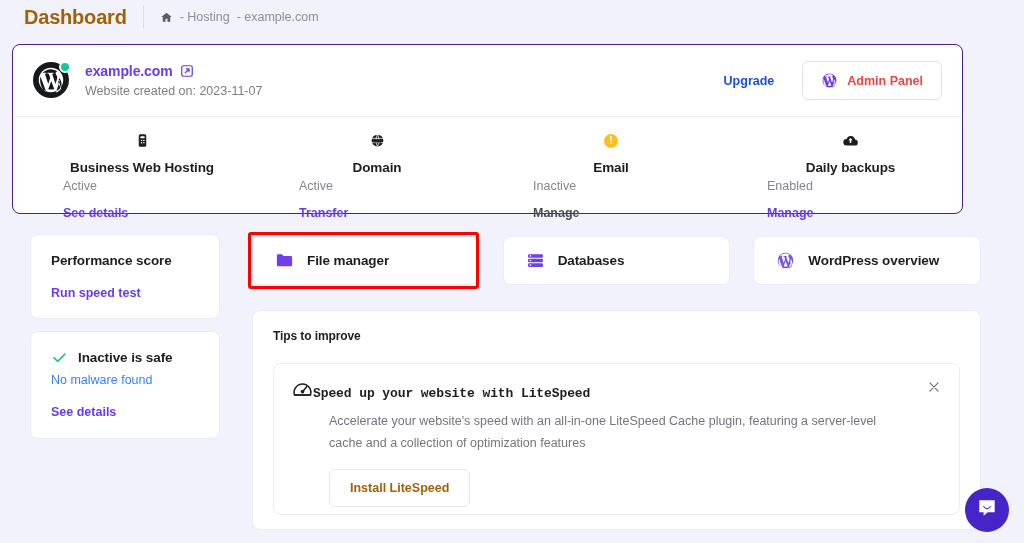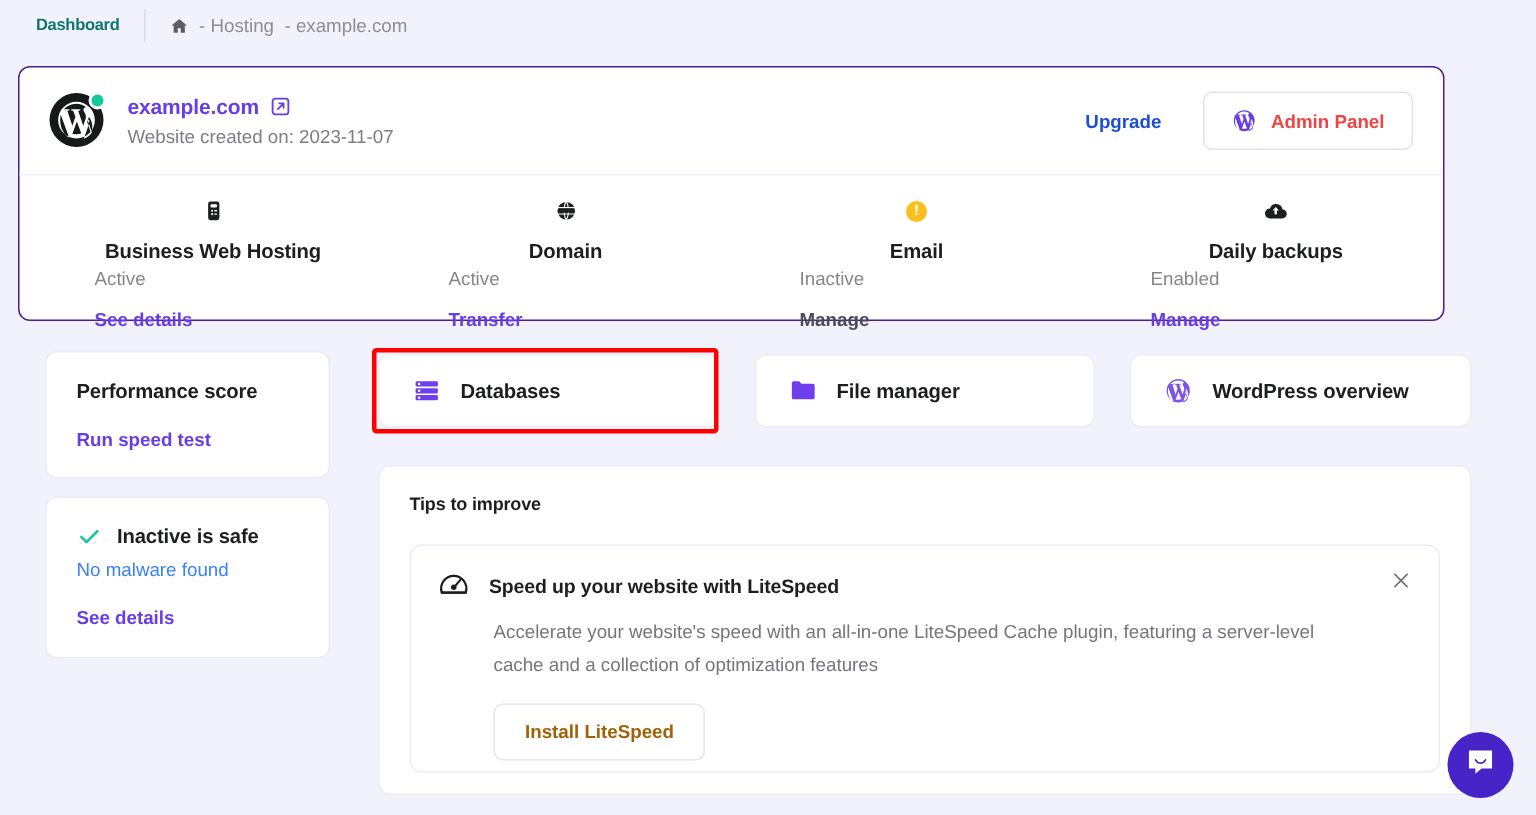--- a/index.html
+++ b/index.html
@@ -18,24 +18,24 @@
 
   
   .topbar {
     height: 34px;
     display: flex;
     align-items: center;
     padding: 0 0 0 24px;
     background: #f2f2fd;
   }
   .page-title {
-    font-size: 11px;
+    font-size: 20px;
     font-weight: bold;
     letter-spacing: -0.2px;
-    color: #0f766e;
+    color: #a16207;
     padding-right: 16px;
   }
   .topbar-divider {
     width: 1px;
     height: 22px;
     background: #d9daf0;
     margin-right: 16px;
   }
   .breadcrumb {
     display: flex;
@@ -307,22 +307,22 @@
     margin-top: 20px;
     border: 1px solid #ececf5;
     border-radius: 8px;
     padding: 16px 18px 20px 18px;
     position: relative;
     box-sizing: border-box;
     height: 152px;
   }
   .tip-head {
     display: flex;
-    align-items: center;
-    gap: 13px;
+    align-items: flex-end;
+    font-family: Liberation Mono, monospace;
   }
   .tip-ico { display: inline-flex; color: #1d1e20; }
   .tip-title {
     font-size: 13px;
     font-weight: bold;
     letter-spacing: -0.1px;
   }
   .tip-body {
     margin-top: 10px;
     margin-left: 37px;
@@ -507,38 +507,38 @@
   </div>
   <div class="card-sub">No malware found</div>
   <div class="card-link">See details</div>
 </div>
 
 <div class="tiles">
 
   <div class="tile">
     <span class="tile-ico">
       <svg width="19" height="19" viewBox="0 0 24 24" fill="#6d3fef">
+        <path d="M2.4 5.6a1.6 1.6 0 0 1 1.6-1.6h4.6l2 2.2h9.4a1.6 1.6 0 0 1 1.6 1.6v9.8a1.6 1.6 0 0 1-1.6 1.6H4a1.6 1.6 0 0 1-1.6-1.6z"></path>
+      </svg>
+    </span>
+    <span class="tile-label">File manager</span>
+  </div>
+
+  <div class="tile">
+    <span class="tile-ico">
+      <svg width="19" height="19" viewBox="0 0 24 24" fill="#6d3fef">
         <rect x="2.6" y="4" width="18.8" height="4.5" rx="1.2"></rect>
         <rect x="2.6" y="9.8" width="18.8" height="4.5" rx="1.2"></rect>
         <rect x="2.6" y="15.6" width="18.8" height="4.5" rx="1.2"></rect>
         <circle cx="5.6" cy="6.25" r="1.05" fill="#ffffff"></circle>
         <circle cx="5.6" cy="12.05" r="1.05" fill="#ffffff"></circle>
         <circle cx="5.6" cy="17.85" r="1.05" fill="#ffffff"></circle>
       </svg>
     </span>
     <span class="tile-label">Databases</span>
-  </div>
-
-  <div class="tile">
-    <span class="tile-ico">
-      <svg width="19" height="19" viewBox="0 0 24 24" fill="#6d3fef">
-        <path d="M2.4 5.6a1.6 1.6 0 0 1 1.6-1.6h4.6l2 2.2h9.4a1.6 1.6 0 0 1 1.6 1.6v9.8a1.6 1.6 0 0 1-1.6 1.6H4a1.6 1.6 0 0 1-1.6-1.6z"></path>
-      </svg>
-    </span>
-    <span class="tile-label">File manager</span>
   </div>
 
   <div class="tile">
     <span class="tile-ico">
       <svg width="19" height="19" viewBox="0 0 24 24" fill="#7a55e8">
         <path d="M12 2.2C6.6 2.2 2.2 6.6 2.2 12S6.6 21.8 12 21.8 21.8 17.4 21.8 12 17.4 2.2 12 2.2zm0 1.1c1.9 0 3.7.7 5.1 1.9h-.2c-.7 0-1.2.6-1.2 1.3 0 .6.3 1.1.7 1.7.3.5.6 1.1.6 2 0 .6-.2 1.4-.6 2.4l-.8 2.5-2.7-8.1c.5 0 .9-.1.9-.1.4-.1.4-.7 0-.7 0 0-1.3.1-2.2.1-.8 0-2.2-.1-2.2-.1-.4 0-.5.7 0 .7 0 0 .4.1.8.1l1.2 3.2-1.6 4.9-2.7-8.1c.5 0 .9-.1.9-.1.4-.1.4-.7-.1-.7 0 0-1.3.1-2.1.1h-.5C6.6 4.8 9.1 3.3 12 3.3zM3.6 9.2l4.5 12.2C5.4 20 3.3 16.3 3.3 12c0-1 .1-1.9.3-2.8zm8.6 3.6 2.3 6.2c0 .1 0 .1.1.2-.8.3-1.7.4-2.6.4-.8 0-1.5-.1-2.2-.3zm5.7-.9 2.3 6.6c-1 1.6-2.5 2.9-4.3 3.5l2.3-6.6c.4-1.1.6-2 .6-2.8 0-.2 0-.5-.1-.7zm.8-1.4c1.1 1.3 1.7 3 1.7 4.9 0 1.3-.2 2.5-.7 3.5l-2-5.8c.3-.9.6-1.8.8-2.6z"></path>
       </svg>
     </span>
     <span class="tile-label">WordPress overview</span>
   </div>

